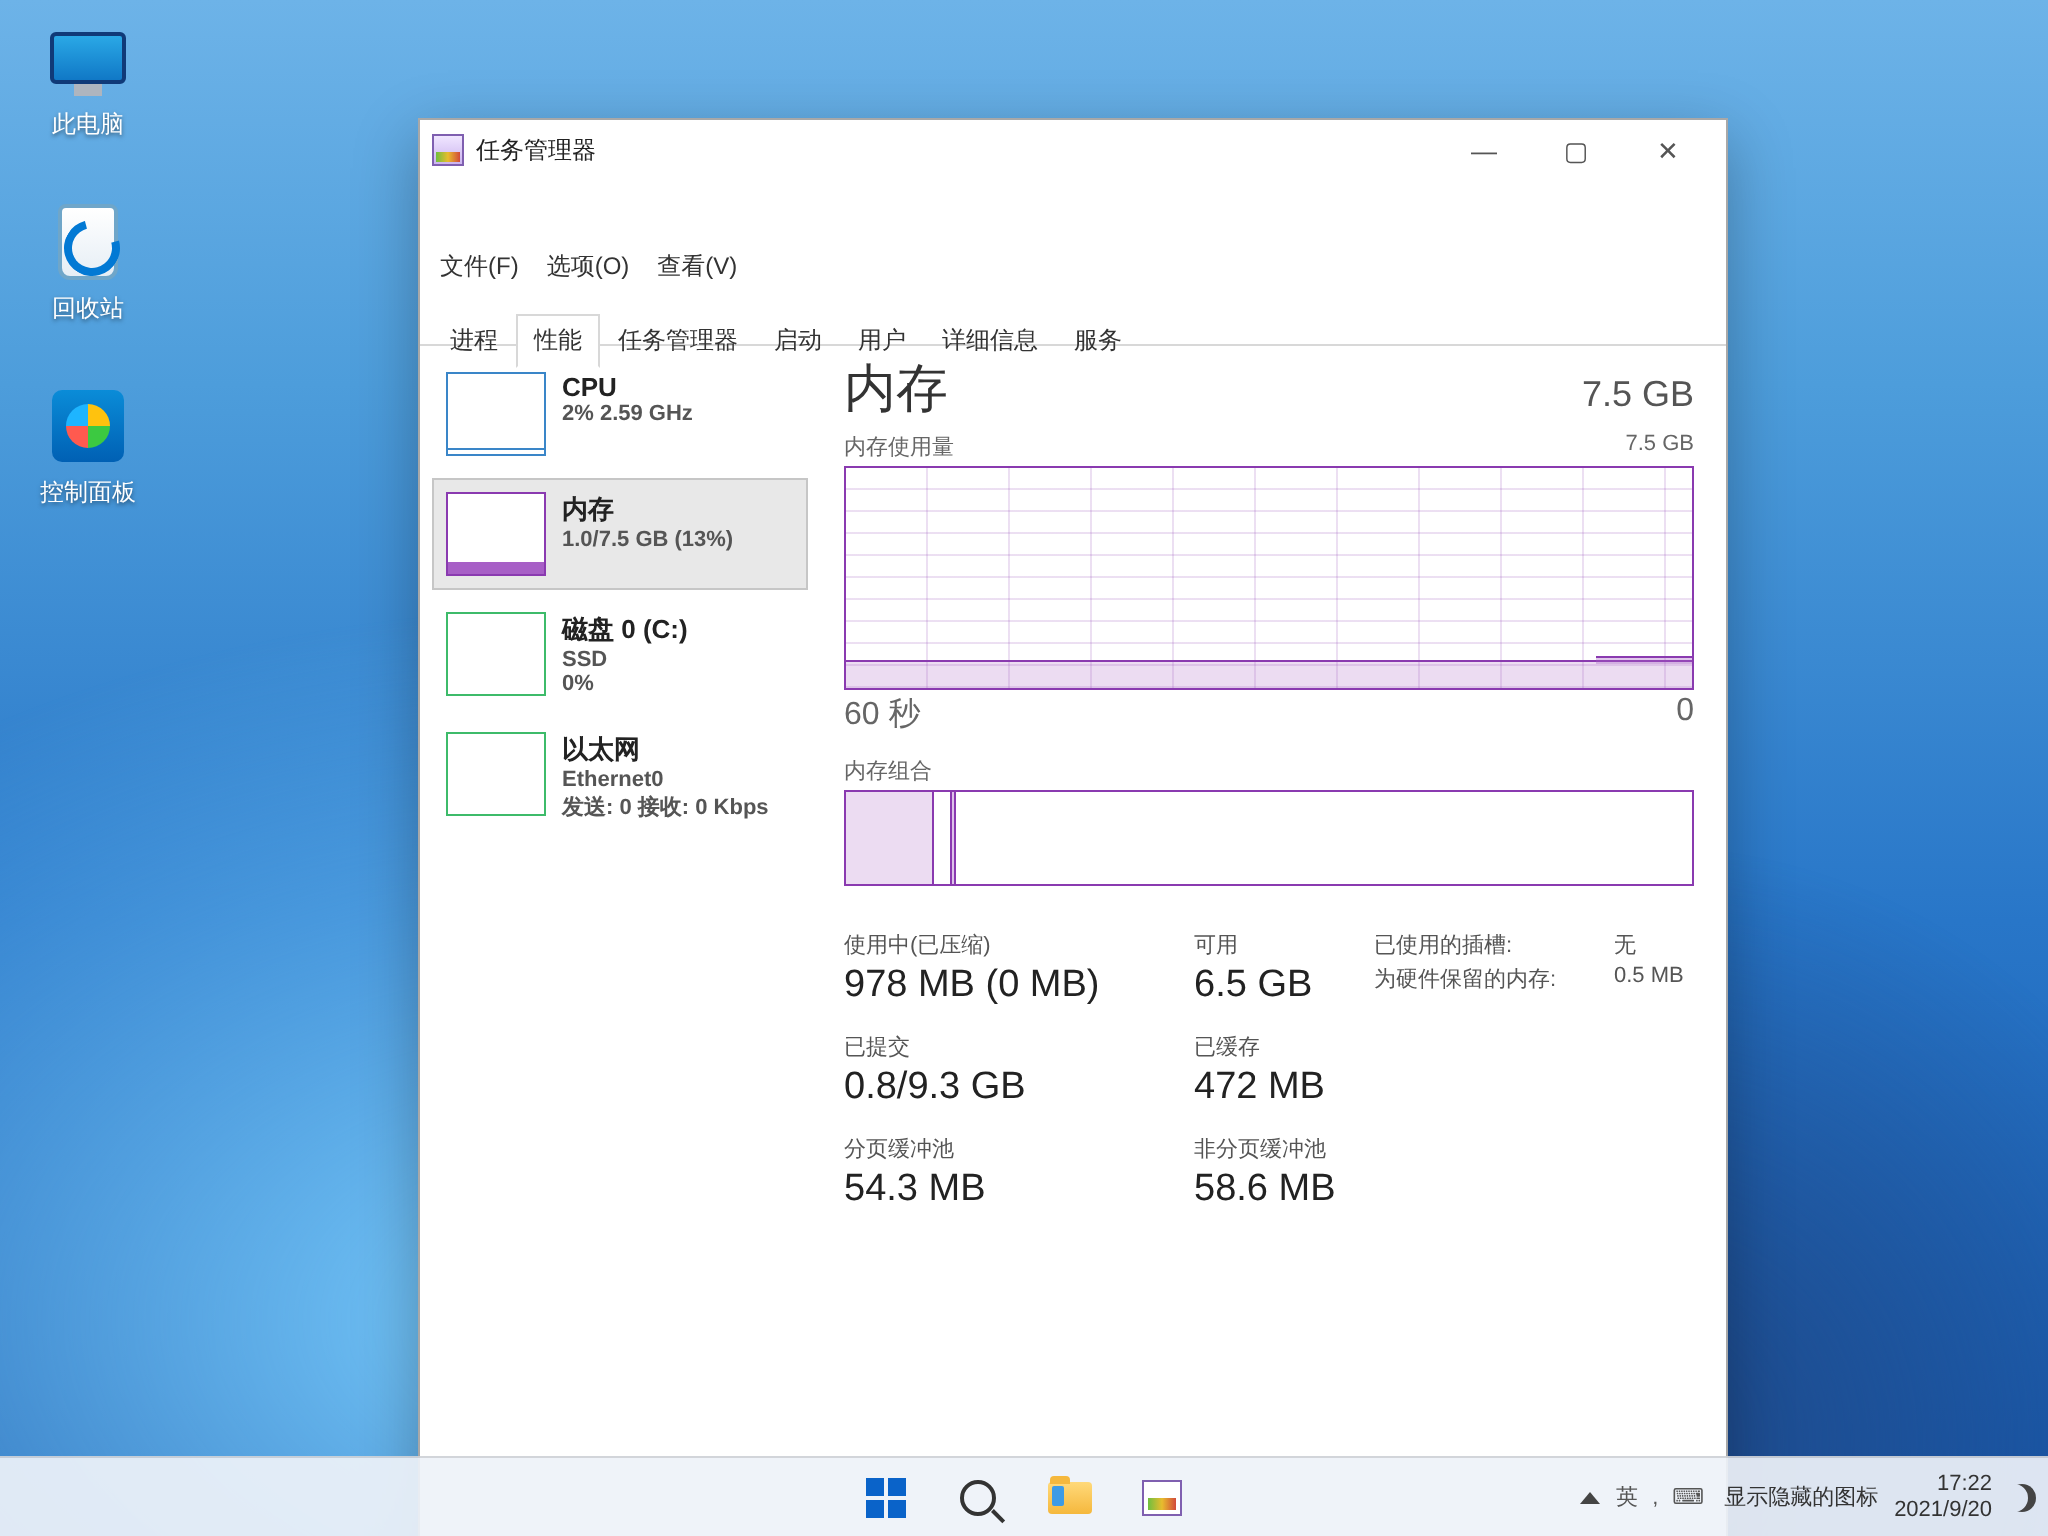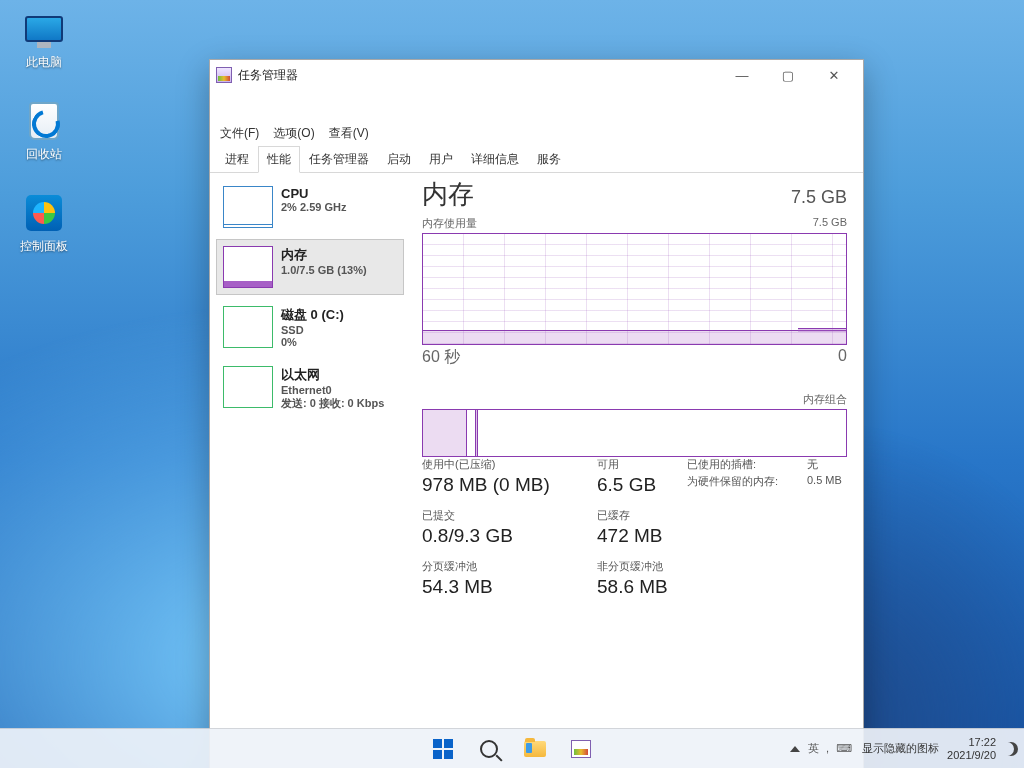--- a/index.html
+++ b/index.html
@@ -23,21 +23,21 @@
 
 .window{position:absolute;left:209px;top:59px;width:655px;height:752px;background:#fff;border:1px solid #a8a8a8;box-shadow:0 10px 30px rgba(0,0,0,.28);}
 .titlebar{height:30px;display:flex;align-items:center;padding:0 6px;font-size:12px;color:#222;}
 .titlebar .ico{width:16px;height:16px;margin-right:6px;position:relative;}
 .titlebar .ico::before{content:"";position:absolute;inset:0;border:1px solid #7f5fb0;background:linear-gradient(#f0e6ff,#cbb4ef);}
 .titlebar .ico::after{content:"";position:absolute;left:2px;right:2px;bottom:2px;height:5px;background:linear-gradient(90deg,#6fbf3f,#e8bc2e,#d24a3a);}
 .winbtns{margin-left:auto;display:flex;}
 .winbtn{width:46px;height:30px;display:flex;align-items:center;justify-content:center;color:#555;font-size:13px;}
 .menubar{height:24px;display:flex;align-items:center;gap:14px;padding:0 10px;font-size:12px;color:#333;margin-top:31px;}
 .tabbar{height:28px;display:flex;align-items:flex-end;gap:0;padding:0 6px;font-size:12px;color:#333;border-bottom:1px solid #d8d8d8;background:#fff;}
-.tab{padding:4px 8px;border:1px solid transparent;position:relative;top:1px;}
+.tab{padding:4px 8px;border:1px solid transparent;position:relative;top:12px;}
 .tab.active{border-color:#d8d8d8;border-bottom-color:#fff;background:#fff;}
 
 .content{display:flex;height:calc(100% - 30px - 24px - 28px - 28px);}
 .sidebar{width:200px;padding:6px;display:flex;flex-direction:column;gap:4px;overflow:auto;font-weight:bold;}
 .card{display:flex;gap:8px;padding:6px;border:1px solid transparent;}
 .card.sel{background:#e8e8e8;border-color:#c6c6c6;}
 .thumb{width:50px;height:42px;border:1px solid #3a86c8;background:#fff;position:relative;flex:0 0 auto;}
 .thumb.mem{border-color:#8a3ab0;}
 .thumb.mem::after{content:"";position:absolute;left:0;right:0;bottom:0;height:6px;background:#a75fc6;}
 .thumb.cpu::after{content:"";position:absolute;left:0;right:0;bottom:0;height:2px;border-top:1px solid #3a86c8;}
@@ -47,26 +47,26 @@
 
 .main{flex:1;padding:4px 16px 0 12px;display:flex;flex-direction:column;min-width:0;}
 .hd{display:flex;align-items:baseline;justify-content:space-between;}
 .hd h1{font-size:26px;font-weight:400;color:#333;}
 .hd .cap{font-size:18px;color:#555;}
 .graph-title{display:flex;justify-content:space-between;font-size:11px;color:#666;margin-top:4px;}
 .graph{height:112px;border:1px solid #8a3ab0;margin-top:2px;background:repeating-linear-gradient(to bottom,transparent 0,transparent 10px,rgba(138,58,176,.16) 10px,rgba(138,58,176,.16) 11px),repeating-linear-gradient(to right,transparent 0,transparent 40px,rgba(138,58,176,.16) 40px,rgba(138,58,176,.16) 41px);position:relative;}
 .graph .fill{position:absolute;left:0;right:0;bottom:0;height:14px;background:rgba(167,95,198,.22);border-top:1px solid #8a3ab0;}
 .graph .fill::after{content:"";position:absolute;right:0;top:-3px;width:48px;height:3px;background:rgba(167,95,198,.35);border-top:1px solid #8a3ab0;}
 .axis{display:flex;justify-content:space-between;font-size:16px;color:#666;margin-top:2px;}
-.comp-title{font-size:11px;color:#666;margin-top:24px;text-align:right;}
+.comp-title{font-size:11px;color:#666;margin-top:10px;}
 .comp{height:48px;border:1px solid #8a3ab0;margin-top:2px;position:relative;background:#fff;}
 .comp .u1{position:absolute;left:0;top:0;bottom:0;width:44px;background:rgba(167,95,198,.22);border-right:1px solid #8a3ab0;}
 .comp .u2{position:absolute;left:52px;top:0;bottom:0;width:3px;background:rgba(167,95,198,.38);border-left:1px solid #8a3ab0;border-right:1px solid #8a3ab0;}
 
-.stats{font-size:12px;color:#555;display:grid;grid-template-columns: 175px 90px 120px 50px;row-gap:2px;}
+.stats{margin-top:22px;font-size:12px;color:#555;display:grid;grid-template-columns: 175px 90px 120px 50px;row-gap:2px;}
 .stats .lab{font-size:11px;}
 .stats .val{font-size:19px;color:#222;}
 
 .footer{height:28px;border-top:1px solid #e2e2e2;display:flex;align-items:center;gap:10px;padding:0 10px;font-size:12px;}
 .footer .toggle{display:flex;align-items:center;gap:4px;color:#333;}
 .footer .sep{width:1px;height:16px;background:#ccc;}
 .footer .link{color:#1b74d1;display:flex;align-items:center;gap:4px;}
 .footer .rm-ico{width:14px;height:14px;border:1.5px solid #e38a2e;border-radius:50%;position:relative;}
 .footer .rm-ico::after{content:"";position:absolute;width:2px;height:8px;background:#e38a2e;left:5px;top:-1px;transform:rotate(30deg);}
 .caret{display:inline-block;width:0;height:0;border-left:4px solid transparent;border-right:4px solid transparent;border-top:5px solid #555;}

